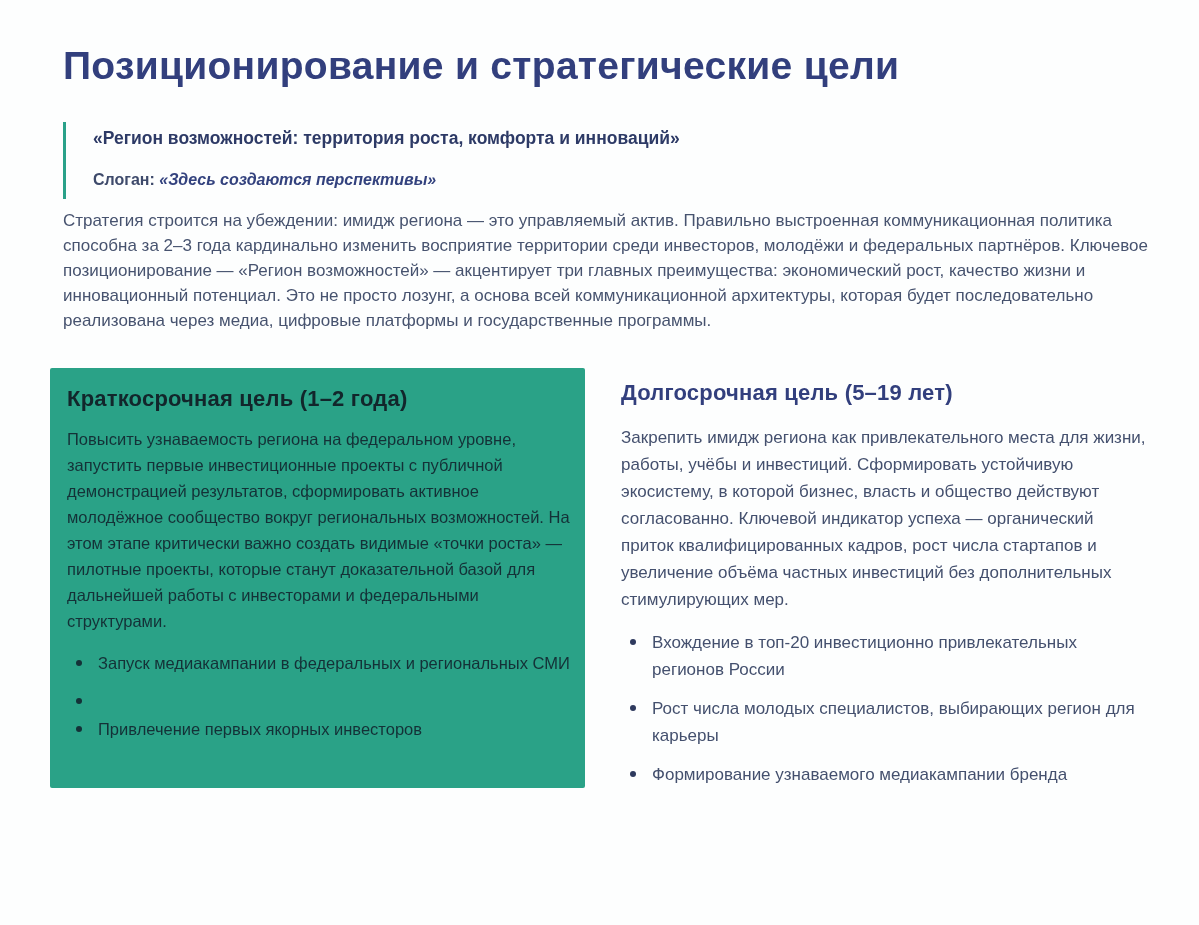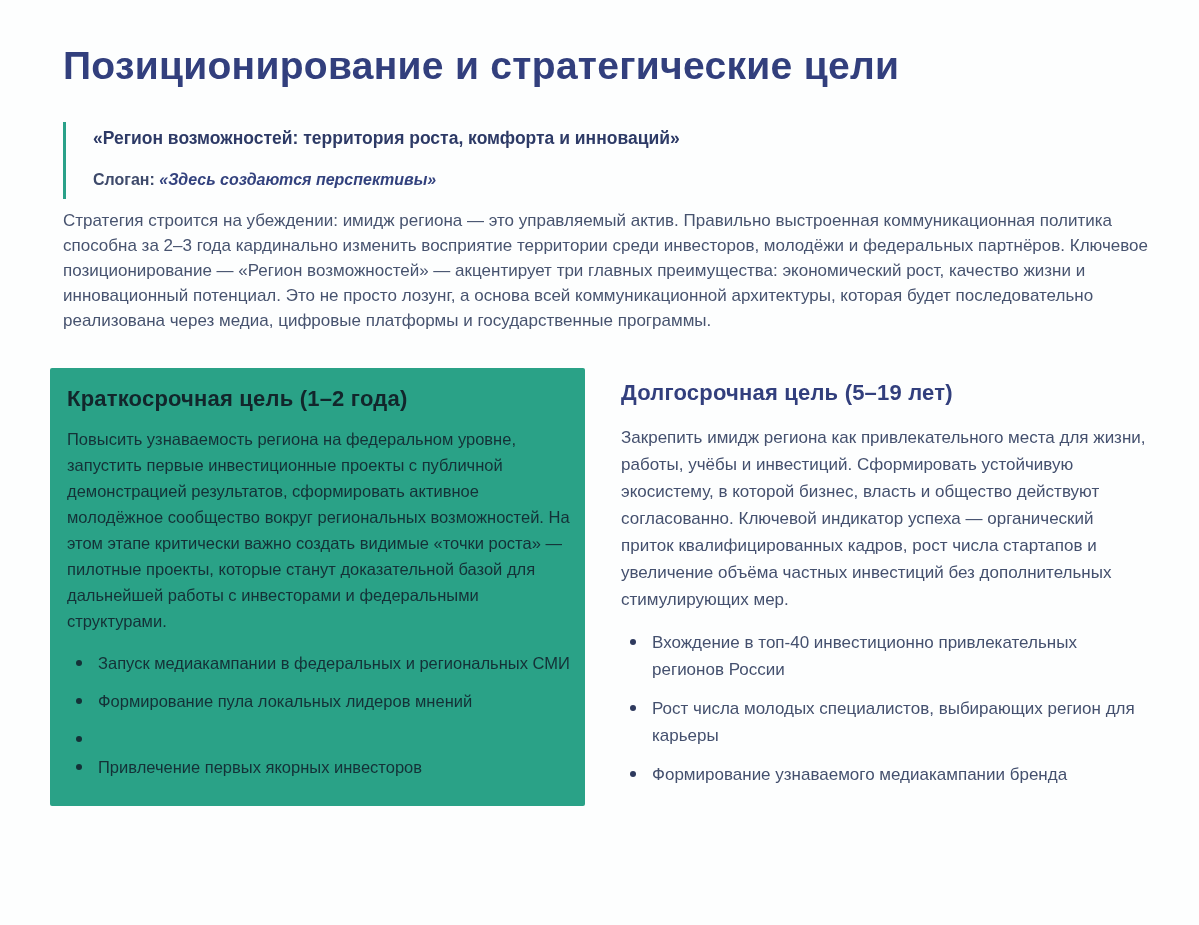--- a/index.html
+++ b/index.html
@@ -144,39 +144,35 @@
       <div class="goal-card">
         <h2 class="goal-title">Краткосрочная цель (1–2 года)</h2>
         <div class="goal-body">Повысить узнаваемость региона на федеральном уровне, запустить первые инвестиционные проекты с публичной демонстрацией результатов, сформировать активное молодёжное сообщество вокруг региональных возможностей. На этом этапе критически важно создать видимые «точки роста» — пилотные проекты, которые станут доказательной базой для дальнейшей работы с инвесторами и федеральными структурами.</div>
         <ul class="bullet-list">
           <li class="bullet-item">
               <span class="dot"></span>
               <span>Запуск медиакампании в федеральных и региональных СМИ</span>
             </li>
           <li class="bullet-item">
               <span class="dot"></span>
-              <span>Формирование пула локальных лидеров мнений</span>
-            </li>
-          <li class="bullet-item">
-              <span class="dot"></span>
             </li>
           <li class="bullet-item">
               <span class="dot"></span>
               <span>Привлечение первых якорных инвесторов</span>
             </li>
         </ul>
       </div>
 
       <div class="goal-plain">
         <h2 class="goal-title">Долгосрочная цель (5–19 лет)</h2>
         <div class="goal-body">Закрепить имидж региона как привлекательного места для жизни, работы, учёбы и инвестиций. Сформировать устойчивую экосистему, в которой бизнес, власть и общество действуют согласованно. Ключевой индикатор успеха — органический приток квалифицированных кадров, рост числа стартапов и увеличение объёма частных инвестиций без дополнительных стимулирующих мер.</div>
         <ul class="bullet-list">
           <li class="bullet-item">
               <span class="dot"></span>
-              <span>Вхождение в топ-40 инвестиционно привлекательных регионов России</span>
+              <span>Вхождение в топ-20 инвестиционно привлекательных регионов России</span>
             </li>
           <li class="bullet-item">
               <span class="dot"></span>
               <span>Рост числа молодых специалистов, выбирающих регион для карьеры</span>
             </li>
           <li class="bullet-item">
               <span class="dot"></span>
               <span>Формирование узнаваемого медиакампании бренда</span>
             </li>
         </ul>

